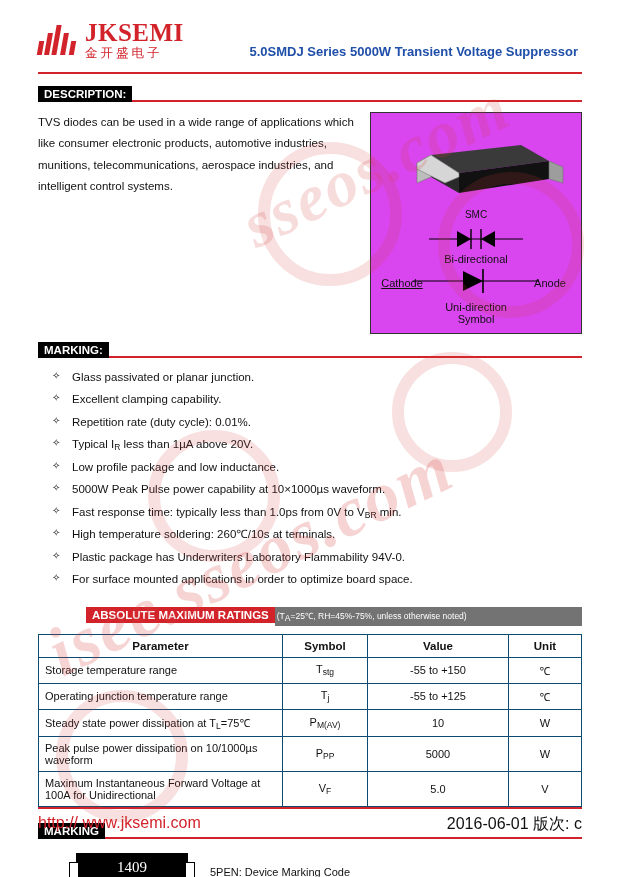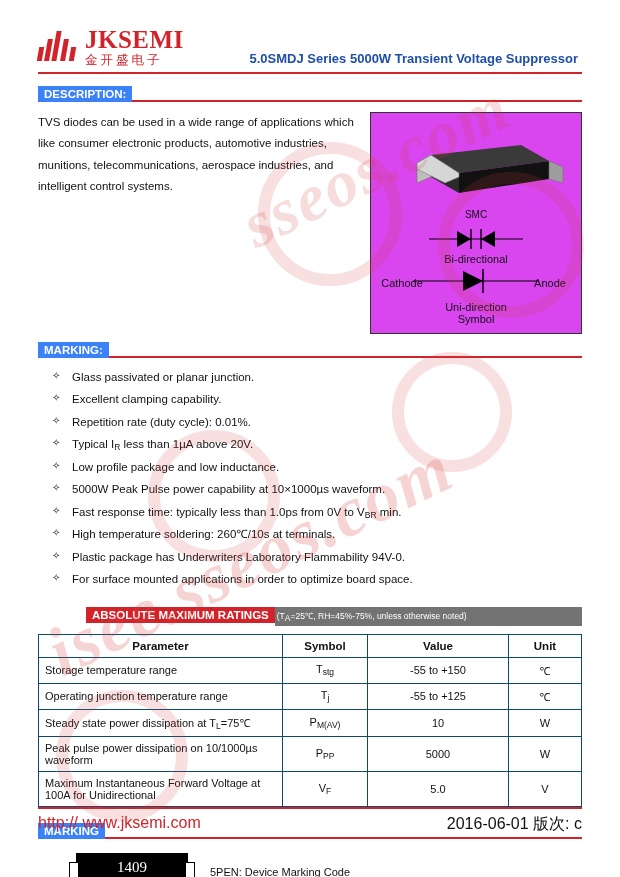--- a/index.html
+++ b/index.html
@@ -52,21 +52,21 @@
   }
   .wm-c1 { width: 120px; height: 120px; left: 258px; top: 142px; }
   .wm-c2 { width: 122px; height: 122px; left: 438px; top: 172px; }
   .wm-c3 { width: 108px; height: 108px; left: 148px; top: 430px; }
   .wm-c4 { width: 96px; height: 96px; left: 392px; top: 352px; }
   .wm-c5 { width: 108px; height: 108px; left: 56px; top: 690px; }
 
   
   .header {
     display: flex;
-    align-items: flex-end;
+    align-items: center;
     padding-top: 14px;
     height: 52px;
   }
   .logo-block {
     display: flex;
     align-items: center;
     width: 210px;
     flex: none;
   }
   .logo-mark {
@@ -107,21 +107,21 @@
   .rule-top {
     border-top: 2px solid #d2232a;
     margin-top: 6px;
   }
   .band-row {
     display: flex;
     align-items: stretch;
     margin-top: 12px;
   }
   .band-label {
-    background: #3b82f6;
+    background: #000000;
     color: #fff;
     font-size: 11.5px;
     font-weight: bold;
     padding: 2px 6px;
     white-space: nowrap;
   }
   .band-rest {
     flex: 1;
     border-bottom: 2px solid #d2232a;
   }
@@ -342,21 +342,21 @@
         <polygon points="86,10 86,26 100,18" fill="#000"></polygon>
         <polygon points="124,10 124,26 110,18" fill="#000"></polygon>
         <line x1="100" y1="8" x2="100" y2="28" stroke="#000" stroke-width="1.4"></line>
         <line x1="110" y1="8" x2="110" y2="28" stroke="#000" stroke-width="1.4"></line>
 
         <line x1="42" y1="60" x2="168" y2="60" stroke="#000" stroke-width="1"></line>
         <polygon points="92,50 92,70 112,60" fill="#000"></polygon>
         <line x1="112" y1="48" x2="112" y2="72" stroke="#000" stroke-width="1.6"></line>
       </svg>
       <div class="sym-label" style="left:0;width:210px;top:140px;">Bi-directional</div>
-      <div class="sym-label" style="left:4px;width:54px;top:164px;">Cathode</div>
+      <div class="sym-label" style="left:4px;width:54px;top:164px;text-decoration:underline;">Cathode</div>
       <div class="sym-label" style="right:4px;width:54px;top:164px;">Anode</div>
       <div class="sym-label" style="left:0;width:210px;top:188px;">Uni-direction</div>
       <div class="sym-label" style="left:0;width:210px;top:200px;">Symbol</div>
     </div>
   </div>
 
   <div class="band-row" style="margin-top:8px;">
     <div class="band-label">MARKING:</div>
     <div class="band-rest"></div>
   </div>

